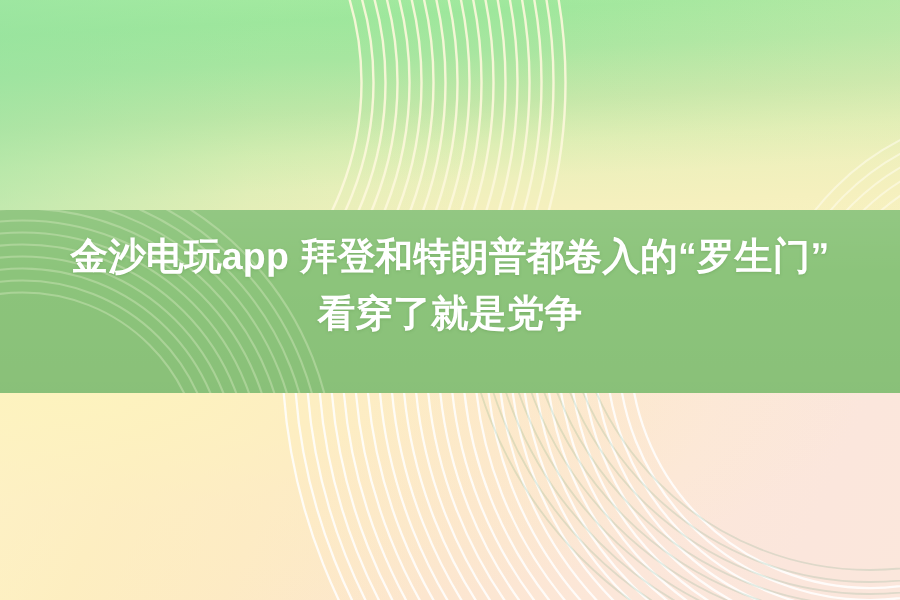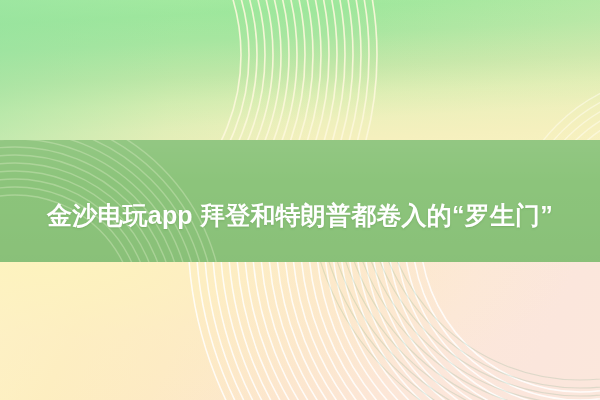--- a/index.html
+++ b/index.html
@@ -110,21 +110,20 @@
     top: 152px;
     width: 600px;
     text-align: center;
     color: #ffffff;
     font-weight: 700;
     font-size: 25px;
     line-height: 38px;
     letter-spacing: 0.2px;
     text-shadow: 0 1px 2px rgba(90,140,70,0.35);
     z-index: 6;
-    margin-top: 44px;
   }
   .headline .ln { display: block; white-space: nowrap; }
   .headline .ln2 { }
 </style>
 </head>
 <body>
 
 <div id="banner">
 
   <div class="top-section">
@@ -251,15 +250,16 @@
           <circle cx="250" cy="-120" r="256"></circle>
           <circle cx="250" cy="-120" r="264"></circle>
           <circle cx="250" cy="-120" r="272"></circle>
         </g>
       </svg>
     </div>
   </div>
 
   <div class="headline">
     <span class="ln ln1">金沙电玩app 拜登和特朗普都卷入的“罗生门”</span>
+    <span class="ln ln2">看穿了就是党争</span>
   </div>
 
 </div>
 
 </body></html>

